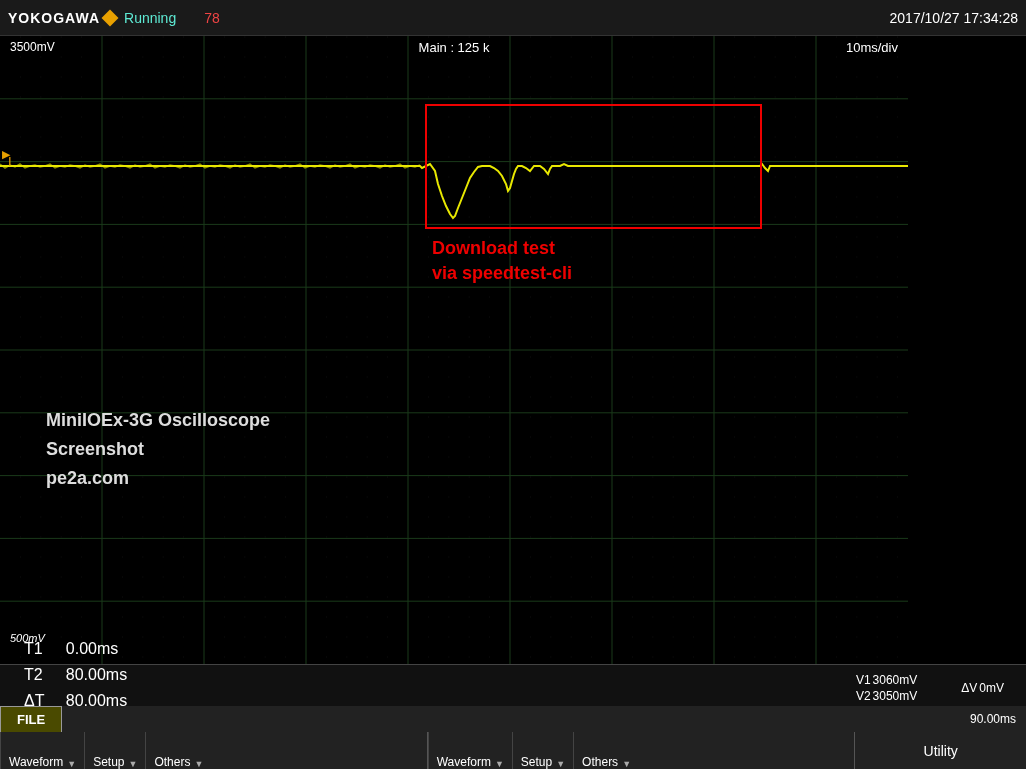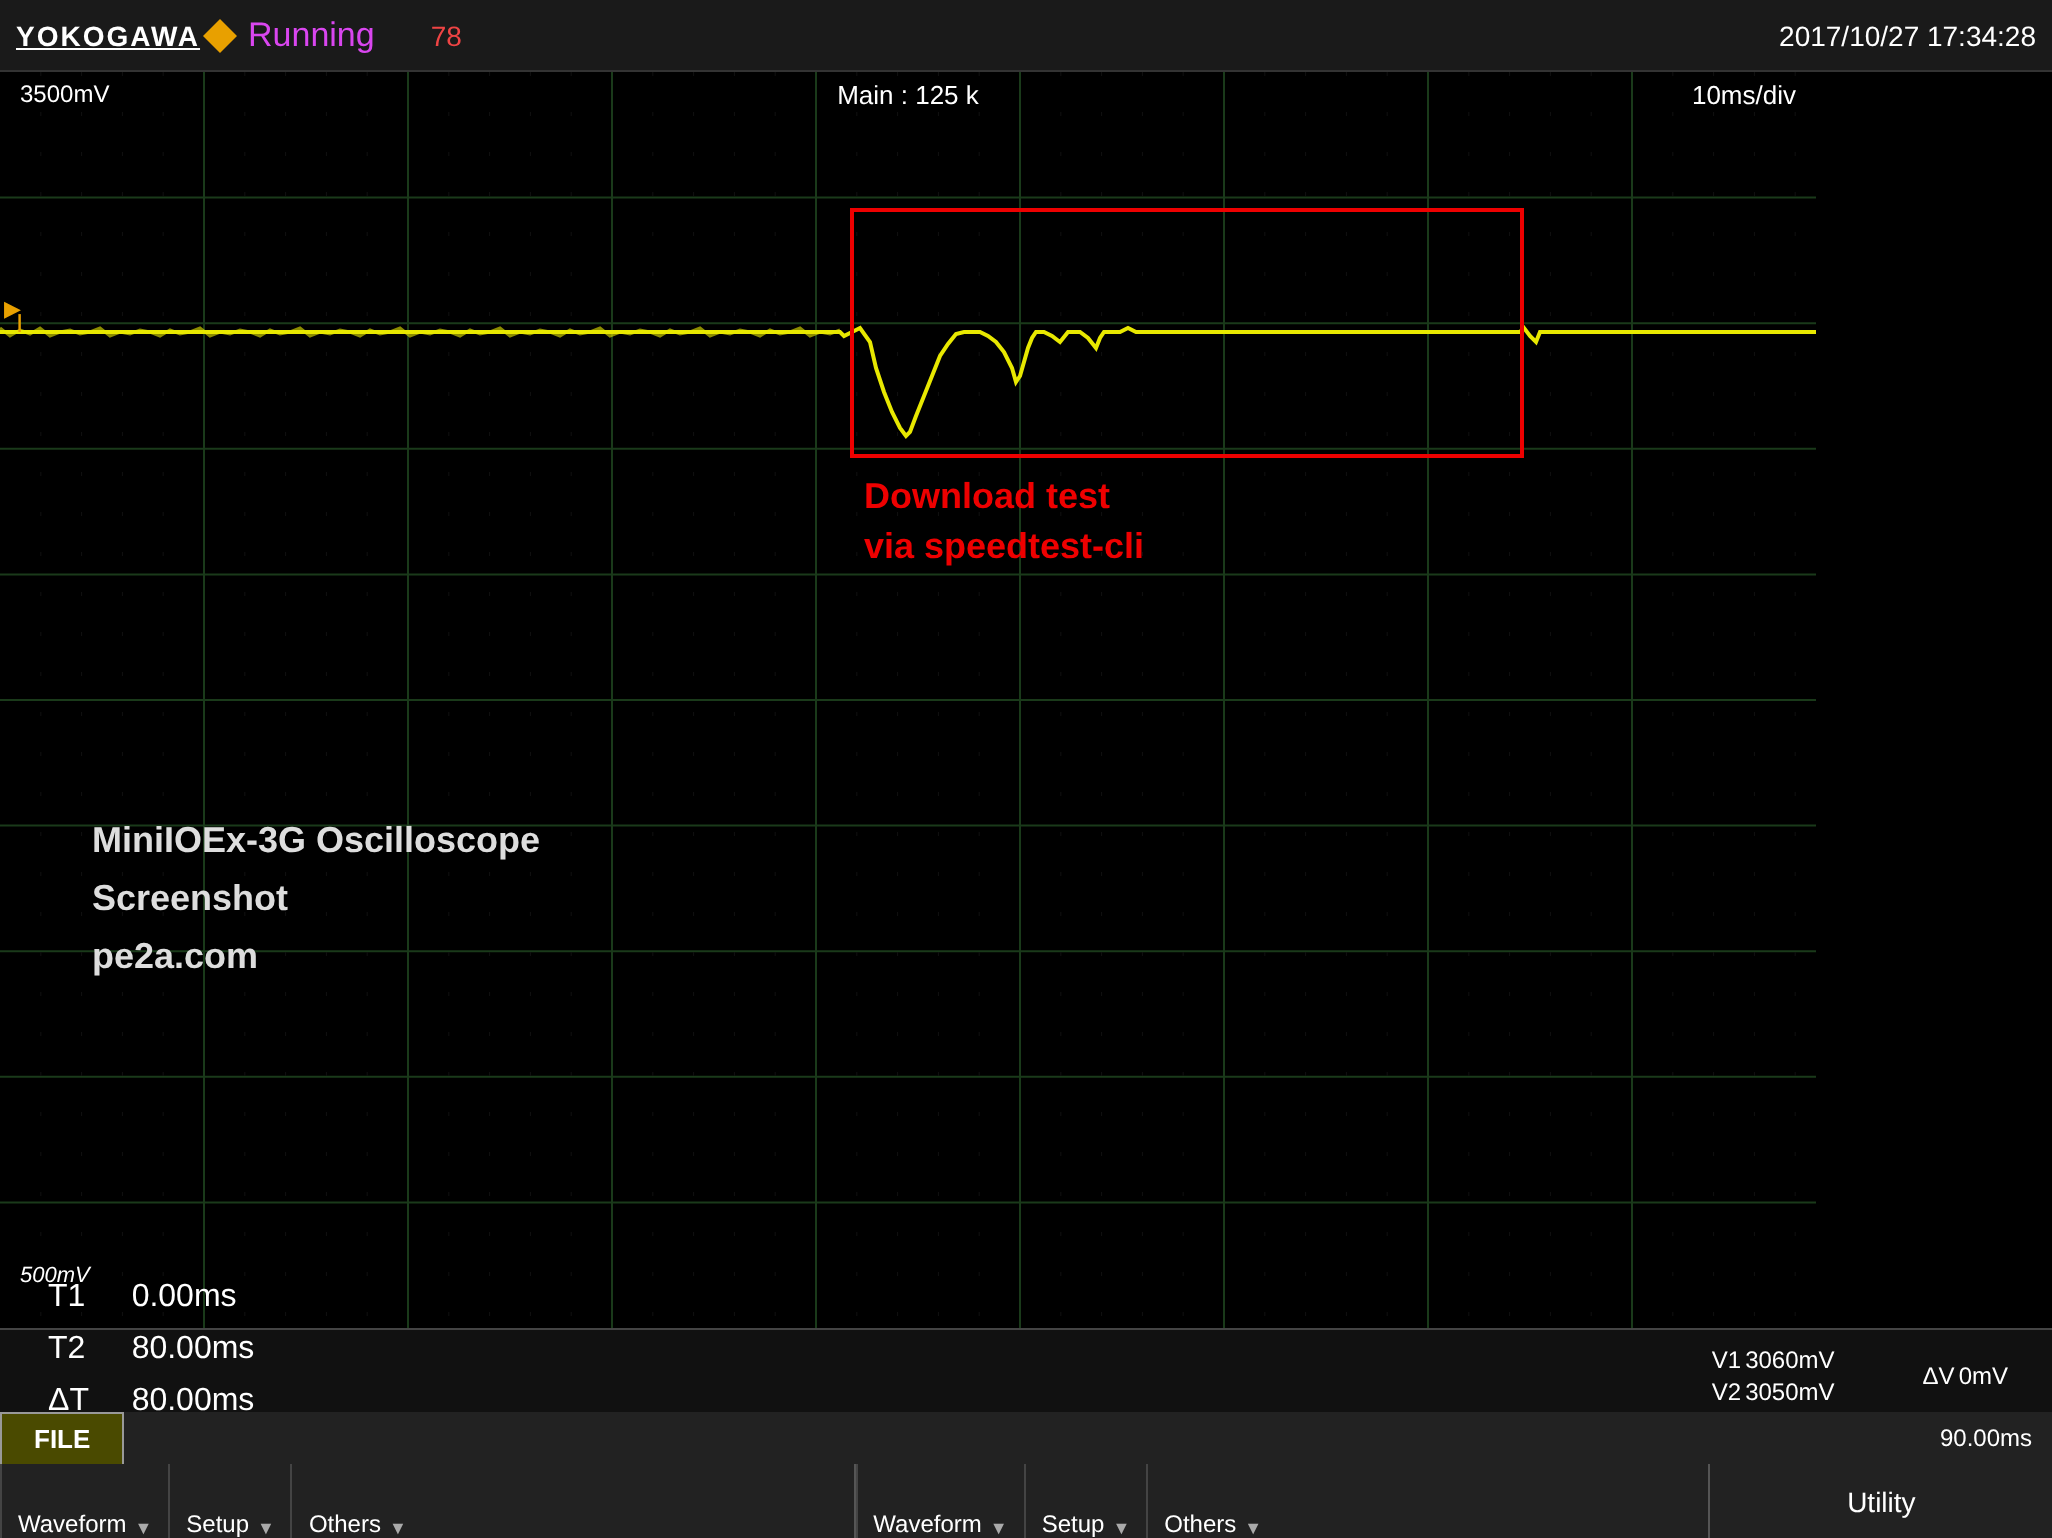--- a/index.html
+++ b/index.html
@@ -31,32 +31,31 @@
     .yokogawa-logo {
       display: flex;
       align-items: center;
       gap: 4px;
     }
     .logo-text {
       color: #fff;
       font-size: 14px;
       font-weight: bold;
       letter-spacing: 1px;
-      text-decoration: underline;
     }
     .logo-diamond {
       width: 12px;
       height: 12px;
       background: #e8a000;
       transform: rotate(45deg);
       display: inline-block;
     }
     .header-status {
-      color: #d946ef;
-      font-size: 17px;
+      color: #5eead4;
+      font-size: 14px;
     }
     .header-count {
       color: #ef4444;
       font-size: 14px;
       margin-left: 20px;
     }
     .header-datetime {
       color: #fff;
       font-size: 14px;
       margin: 0 auto;

